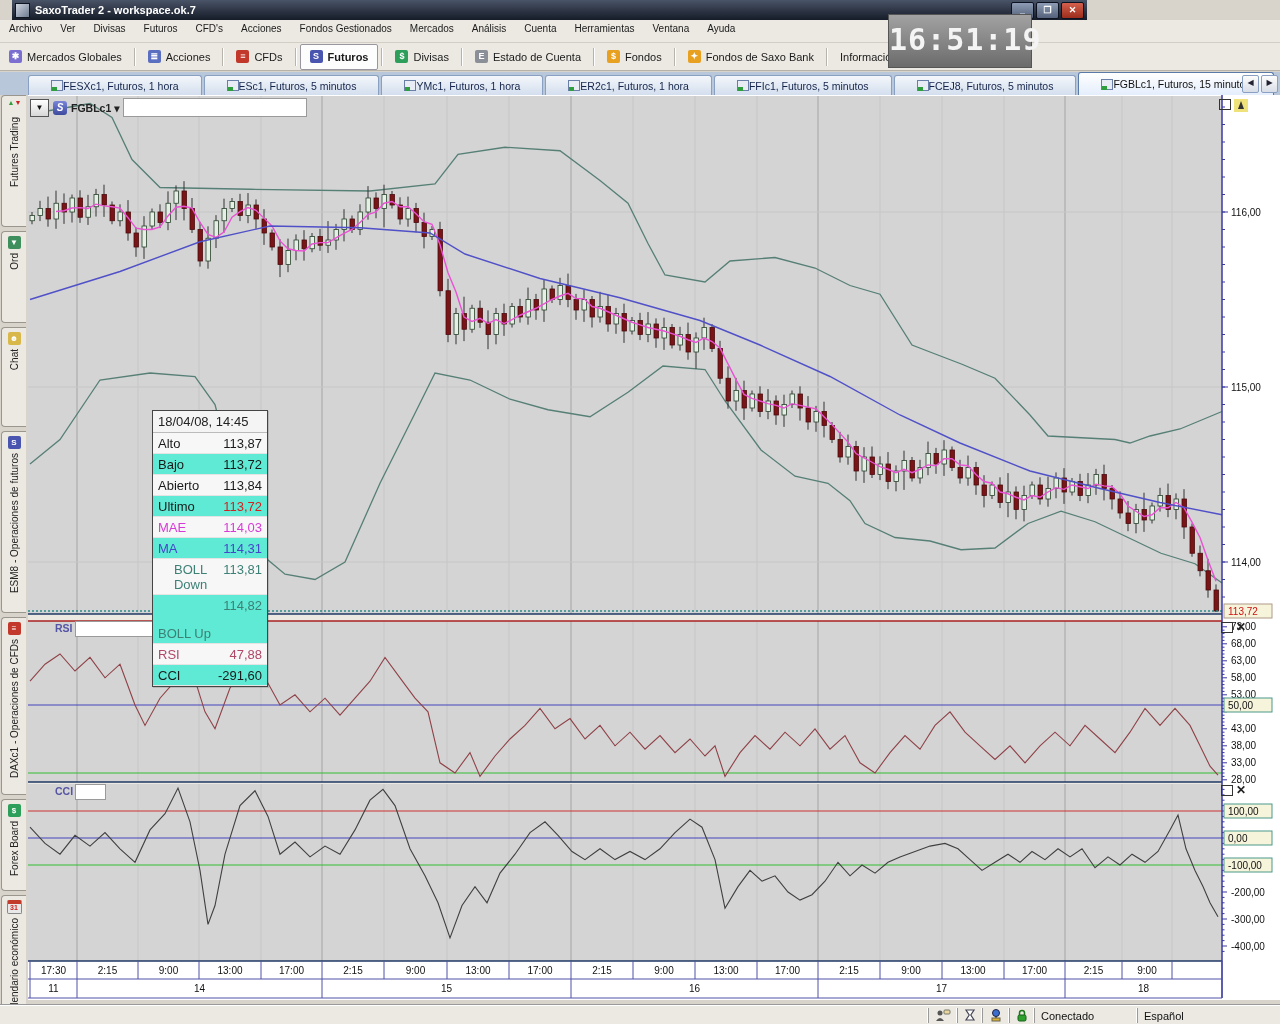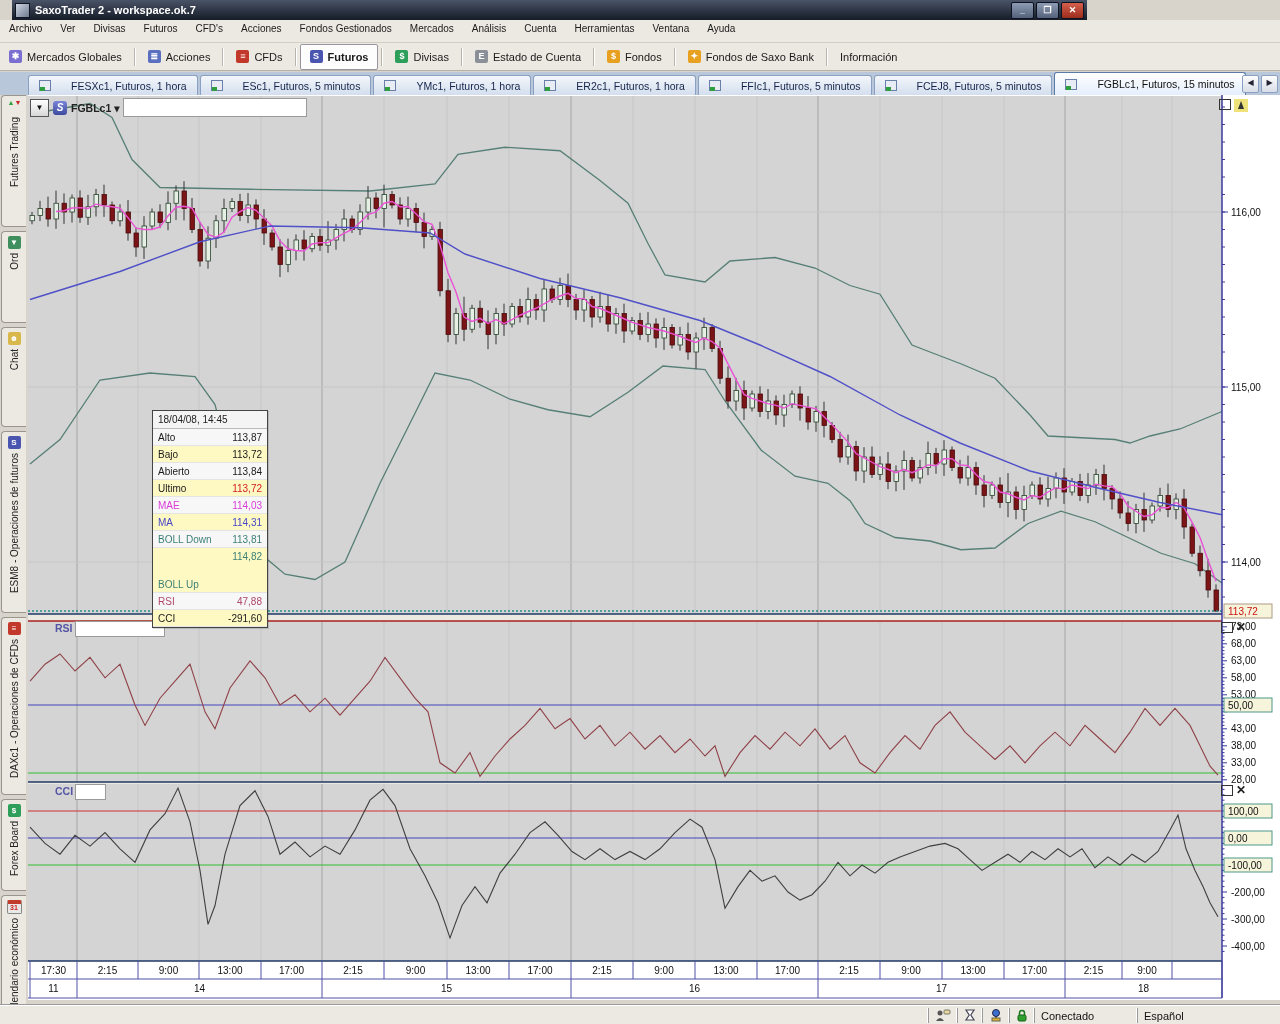--- a/index.html
+++ b/index.html
@@ -16,21 +16,21 @@
   
   .toolbar{position:absolute;left:0;top:43px;width:1280px;height:27px;background:#ece9e2;border-bottom:1px solid #b6b2aa;display:flex;align-items:center;font-size:11px;color:#1a1a1a;}
   .tb-btn{display:flex;align-items:center;gap:5px;padding:3px 9px;height:18px;}
   .tb-btn.active{background:#fdfdfd;border:1px solid #8a8populate0;border:1px solid #9a96a0;border-radius:2px;font-weight:bold;}
   .tb-sep{width:1px;height:18px;background:#b8b4ac;border-right:1px solid #fff;margin:0 3px;}
   .mini-ic{width:13px;height:13px;border-radius:2px;color:#fff;font-size:9px;line-height:13px;text-align:center;font-weight:bold;flex:0 0 13px;}
   
   .clock{position:absolute;left:888px;top:14px;width:142px;height:52px;background:linear-gradient(#a2a2a2,#6b6b6b);border:1px solid #555;color:#f4f4f4;font-family:"DejaVu Sans Mono",monospace;font-size:30px;font-weight:bold;text-align:center;line-height:50px;z-index:60;letter-spacing:1px;}
   
   .tabbar{position:absolute;left:0;top:72px;width:1280px;height:23px;background:#b9c7da;display:flex;align-items:flex-end;padding-left:28px;box-sizing:border-box;}
-  .tab{height:19px;display:flex;align-items:center;gap:20px;padding:0 10px;font-size:10.5px;color:#14244a;background:linear-gradient(#f4f7fb,#d3deee);border:1px solid #8aa0c2;border-bottom:none;border-radius:3px 3px 0 0;margin-right:2px;white-space:nowrap;}
+  .tab{height:19px;display:flex;align-items:center;gap:0;padding:0 22px;font-size:10.5px;color:#14244a;background:linear-gradient(#f4f7fb,#d3deee);border:1px solid #8aa0c2;border-bottom:none;border-radius:3px 3px 0 0;margin-right:2px;white-space:nowrap;}
   .tab.active{height:22px;background:linear-gradient(#ffffff,#e4eefc);font-weight:normal;color:#101010;border-color:#5a7aa8;}
   .tab-ic{width:10px;height:9px;background:#e8edf5;border:1px solid #6a7fa8;position:relative;flex:0 0 10px;}
   .tab-ic::after{content:"";position:absolute;left:0;bottom:-1px;width:5px;height:4px;background:#2e9e3e;}
   .tab-scroll{position:absolute;right:2px;bottom:2px;display:flex;gap:2px;}
   .tab-scroll .win-btn{background:linear-gradient(#fdfdfd,#d8dde6);color:#223;border:1px solid #8aa0c2;width:15px;height:16px;font-size:8px;}
   
   .sidebar{position:absolute;left:0;top:95px;width:28px;height:905px;background:#d8d4cc;}
   .side-tab{position:absolute;left:1px;width:25px;background:#ece9e2;border:1px solid #9a968e;border-right:none;border-radius:4px 0 0 4px;display:flex;flex-direction:column;align-items:center;padding-top:4px;box-sizing:border-box;}
   .side-tab .vtext{writing-mode:vertical-rl;transform:rotate(180deg);font-size:10px;color:#222;margin-top:4px;white-space:nowrap;}
   .side-ic{width:13px;height:13px;border-radius:2px;color:#fff;font-size:8px;line-height:13px;text-align:center;font-weight:bold;}
@@ -41,21 +41,21 @@
   .saxo-ic{width:14px;height:14px;border-radius:3px;background:linear-gradient(#7a85d8,#3c4a9e);color:#fff;text-align:center;font-size:10px;line-height:14px;font-weight:bold;font-style:italic;}
   .sym-label{font-weight:bold;color:#222;}
   .hdr-input{background:#fff;border:1px solid #9a9a9a;height:15px;}
   .panel-btns{position:absolute;display:flex;gap:3px;z-index:20;}
   .pbtn{width:12px;height:11px;border:1.5px solid #333;background:transparent;box-sizing:border-box;}
   .pbtn.x{border:none;color:#222;font-size:12px;font-weight:bold;line-height:11px;}
   .pbtn.tool{border:none;background:#efe27a;width:14px;height:13px;position:relative;}
   .pbtn.tool::after{content:"";position:absolute;left:4px;top:2px;width:0;height:0;border-left:3px solid transparent;border-right:3px solid transparent;border-bottom:8px solid #333;}
   .sub-label{position:absolute;z-index:20;font-size:10.5px;color:#5555a5;font-weight:bold;}
   
-  .tooltip{position:absolute;left:124px;top:315px;width:114px;z-index:30;background:#fef9c3;border:1px solid #444;box-shadow:1px 1px 0 #00000022;font-size:10px;}
+  .tooltip{position:absolute;left:124px;top:315px;width:114px;z-index:30;background:#5eead4;border:1px solid #444;box-shadow:1px 1px 0 #00000022;font-size:13px;}
   .tt-head{padding:3px 5px;border-bottom:1px solid #bbb;color:#222;background:#f4f4f4;}
   .tt-row{display:flex;justify-content:space-between;padding:2.5px 5px;border-bottom:1px solid #e4e4e4;}
   .tt-row:nth-child(odd){background:#f7f7f7;}
   
   .statusbar{position:absolute;left:0;top:1005px;width:1280px;height:19px;background:#ece9e2;border-top:1px solid #fff;box-shadow:0 -1px 0 #9a9a9a;display:flex;align-items:center;font-size:11px;color:#111;}
   .sb-cell{height:15px;display:flex;align-items:center;padding:0 6px;border-left:1px solid #9a9a9a;box-shadow:-1px 0 0 #fff;}
   .sb-text{min-width:80px;}
   svg text{font-family:"Liberation Sans","DejaVu Sans",sans-serif;}
 </style>
 </head>
@@ -126,20 +126,21 @@
       <div class="tb-sep"></div>
       <div class="tb-btn">
         <div class="mini-ic" style="background: rgb(232, 160, 32);">✦</div>
         <span>Fondos de Saxo Bank</span>
       </div>
       <div class="tb-sep"></div>
       <div class="tb-btn">
         <span>Información</span>
       </div>
     </div>
+  <div class="clock">16:51:19</div>
   <div class="tabbar" id="tabbar">
       <div class="tab">
         <div class="tab-ic"></div>
         <span>FESXc1, Futuros, 1 hora</span>
       </div>
       <div class="tab">
         <div class="tab-ic"></div>
         <span>ESc1, Futuros, 5 minutos</span>
       </div>
       <div class="tab">

